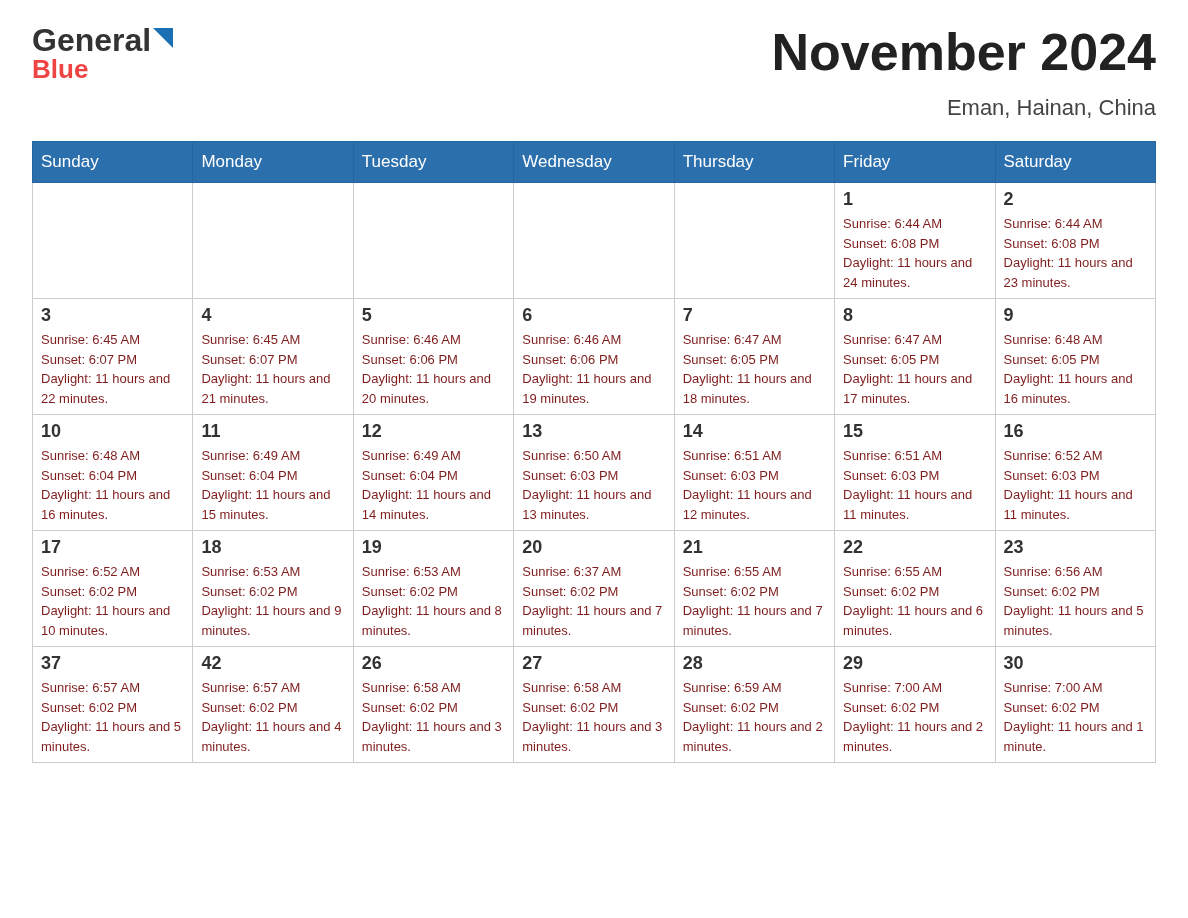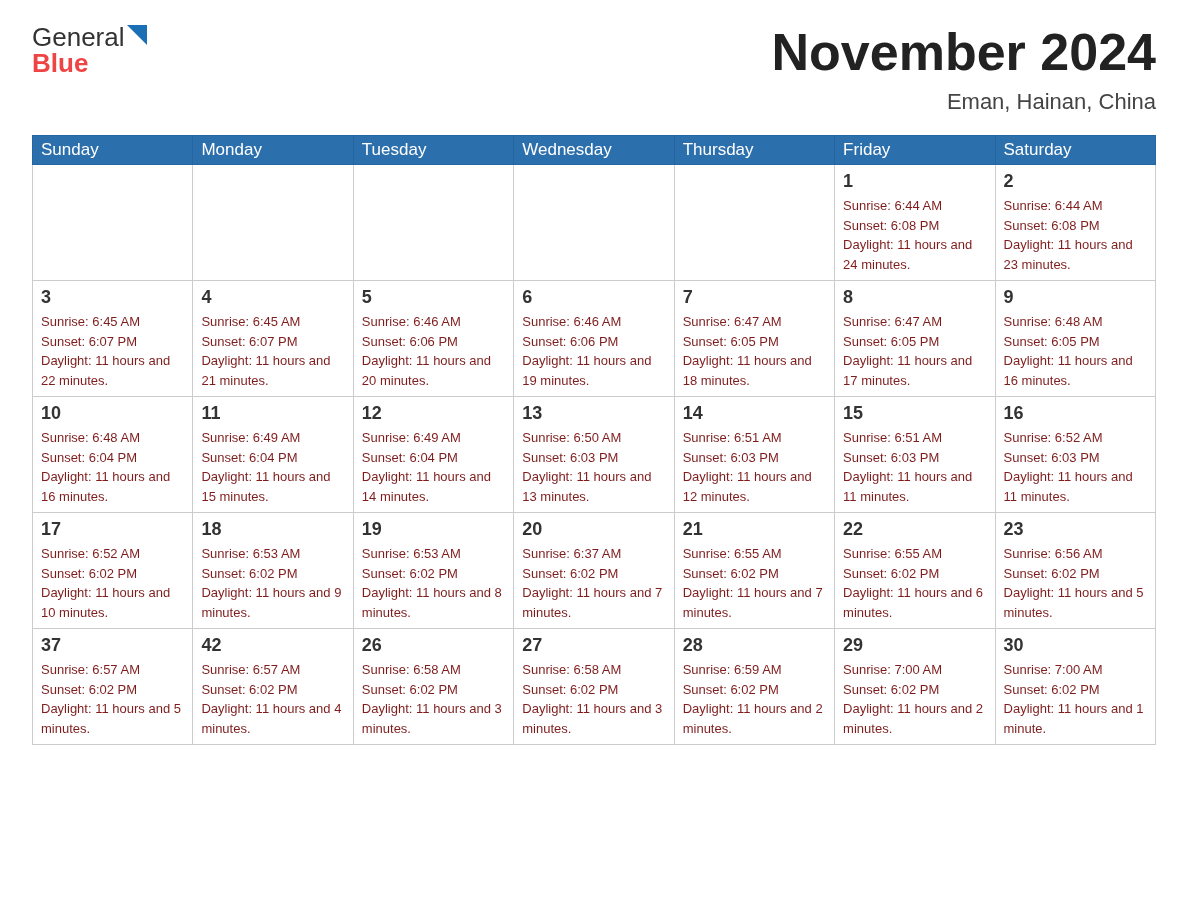--- a/index.html
+++ b/index.html
@@ -15,22 +15,22 @@
       justify-content: space-between;
       align-items: flex-start;
       margin-bottom: 20px;
     }
     .logo {
       display: flex;
       flex-direction: column;
       align-items: flex-start;
     }
     .logo-general {
-      font-size: 26px;
-      font-weight: normal;
+      font-size: 32px;
+      font-weight: bold;
       color: #333;
       line-height: 1;
     }
     .logo-blue-text {
       font-size: 26px;
       font-weight: bold;
       color: #ef4444;
       line-height: 1;
     }
     .title-area {
@@ -38,33 +38,33 @@
     }
     .month-title {
       font-size: 52px;
       font-weight: bold;
       color: #222;
       line-height: 1.1;
     }
     .location-title {
       font-size: 22px;
       color: #444;
-      margin-top: 8px;
+      margin-top: 14px;
     }
     .calendar-table {
       width: 100%;
       border-collapse: collapse;
       border: 1px solid #ccc;
     }
     .calendar-table th {
       background-color: #2c6fad;
       color: #fff;
       font-size: 17px;
       font-weight: normal;
-      padding: 4px 8px;
+      padding: 10px 8px;
       text-align: left;
       border: 1px solid #2565a0;
     }
     .calendar-table td {
       vertical-align: top;
       border: 1px solid #ccc;
       padding: 6px 8px;
       width: 14.28%;
       min-height: 100px;
       font-size: 13px;

